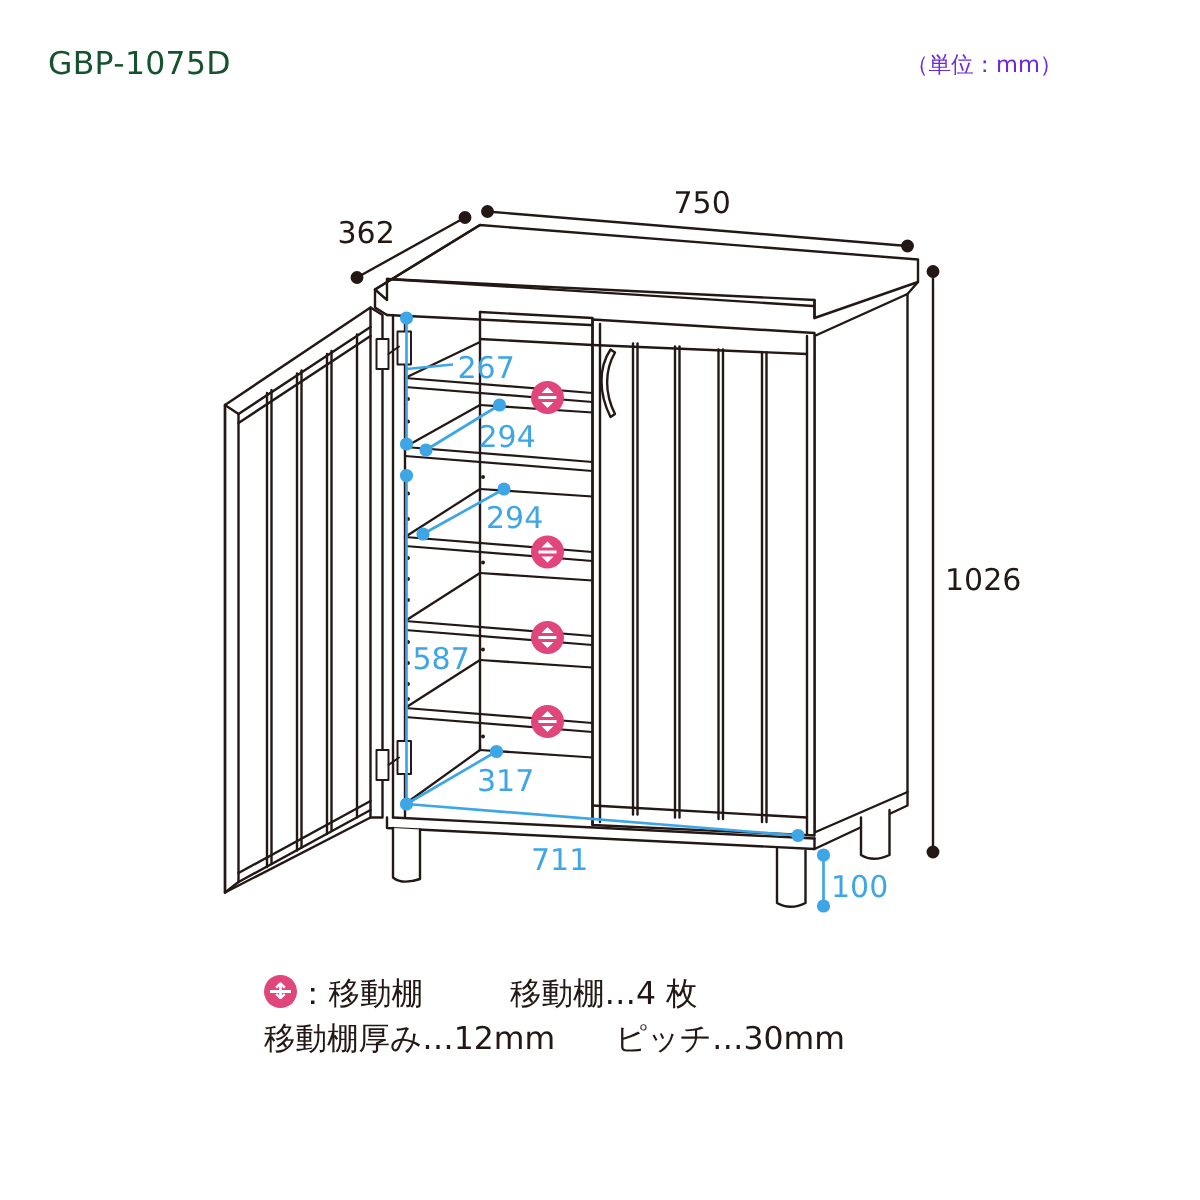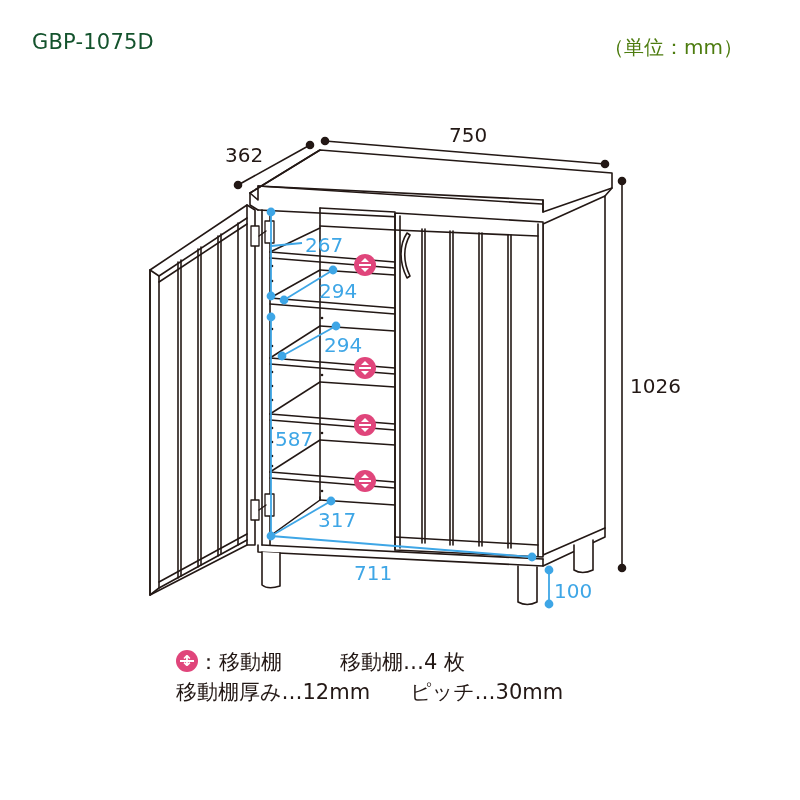--- a/index.html
+++ b/index.html
@@ -1,19 +1,19 @@
 <!DOCTYPE html>
 <html><head>
 <meta charset="utf-8">
 <style>
   html, body { margin: 0; padding: 0; background: #ffffff; }
   body { width: 800px; height: 800px; position: relative; overflow: hidden;
          font-family: "DejaVu Sans", "Liberation Sans", sans-serif; color: #231815; }
   .model { position: absolute; left: 32px; top: 30px; font-size: 21px; letter-spacing: 0.2px; color:#14532d; }
-  .unit { position: absolute; left: 604px; top: 34px; font-size: 20px; color:#4d7c0f; }
+  .unit { position: absolute; left: 604px; top: 34px; font-size: 15px; color:#6d28d9; }
   svg.drawing { position: absolute; left: 0; top: 0; }
   .dim { font-family: "DejaVu Sans", "Liberation Sans", sans-serif; font-size: 20px; }
   .legend { position: absolute; left: 176px; top: 650px; font-size: 21px; color:#231815; line-height: 1; }
   .legend .row { position: absolute; white-space: nowrap; }
   .legend .row1 { left: 0; top: 0; }
   .legend .row2 { left: 0; top: 32px; }
   .legend .icon { display:inline-block; width: 22px; height: 22px; border-radius: 50%; background:#e0457b;
                   position: relative; vertical-align: -3px; }
   .legend .icon::before { content:""; position:absolute; left:4px; right:4px; top:10px; height:2px; background:#fff; }
   .legend .icon::after { content:"\2195"; position:absolute; left:0; right:0; top:1px; text-align:center; color:#fff; font-size:15px; line-height:20px; font-weight:bold; }

